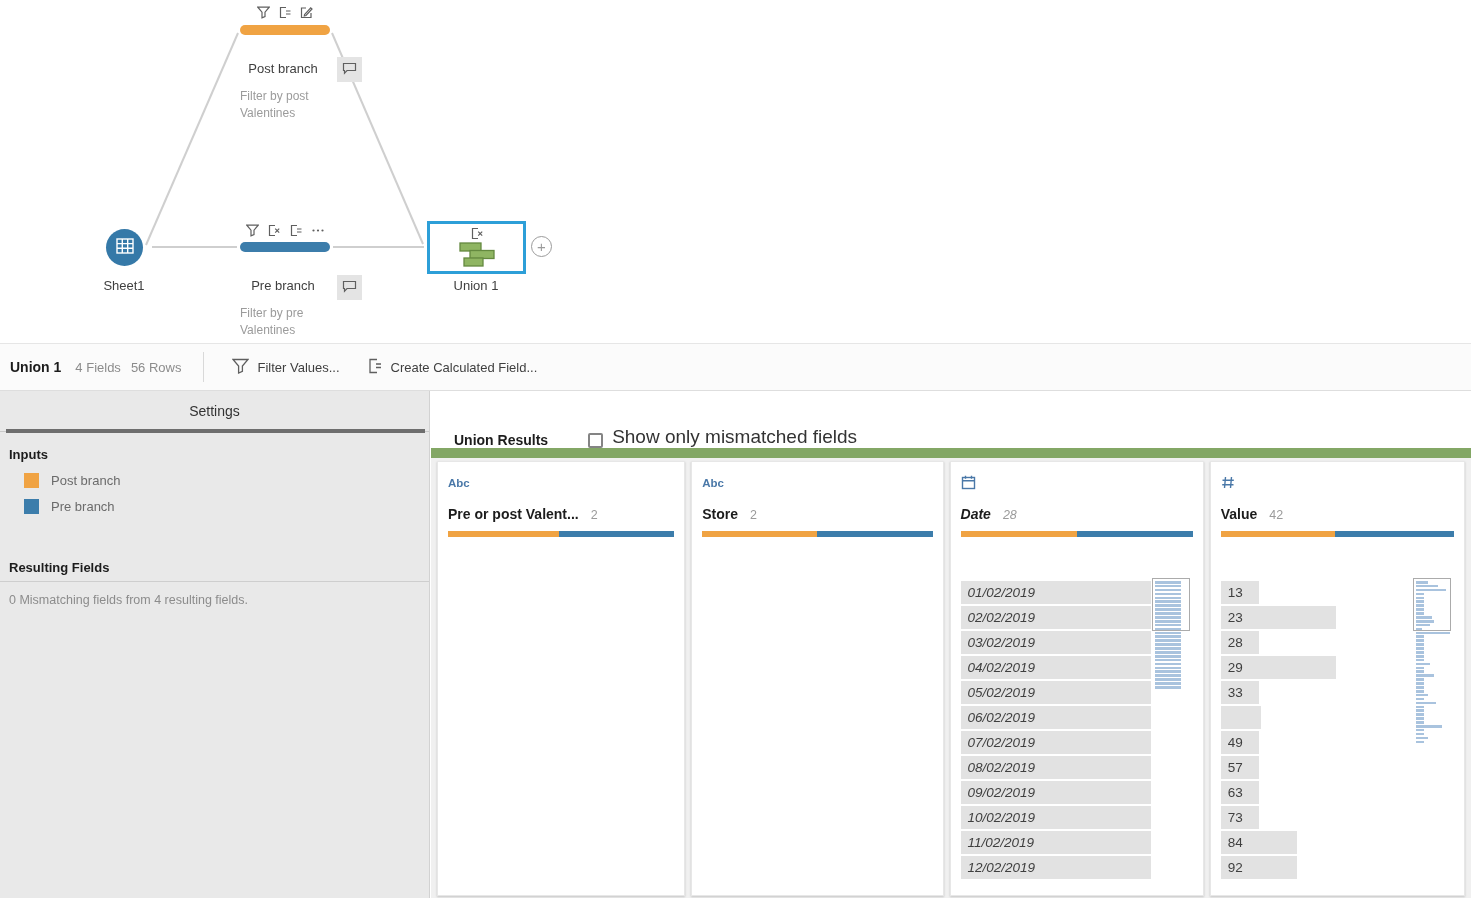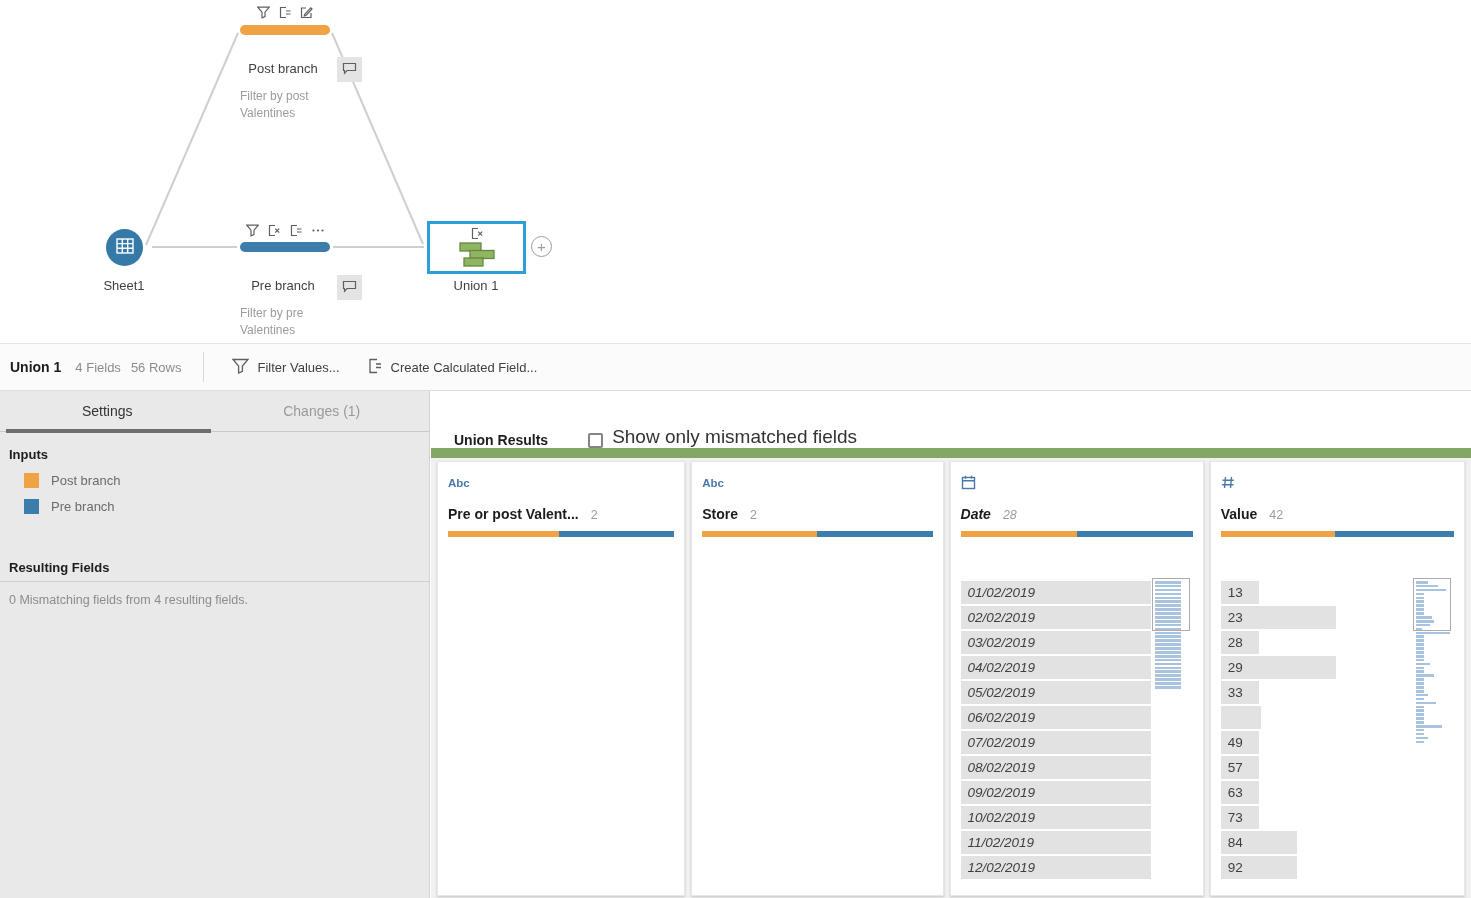--- a/index.html
+++ b/index.html
@@ -211,21 +211,20 @@
             <path d="M8,6 h5 M8,9.5 h5" stroke="#5f5f5f" stroke-width="1.3"></path>
           </svg>
       </span>
       <span>Create Calculated Field...</span>
     </span>
   </div>
 
   <div class="left-panel">
     <div class="tabs">
       <div class="tab active">Settings</div>
-      <div class="tab">Changes (1)</div>
     </div>
     <div class="lp-section-title">Inputs</div>
     <div class="input-row">
       <span class="input-swatch" style="background:#f0a343;"></span>
       <span class="input-label">Post branch</span>
     </div>
     <div class="input-row">
       <span class="input-swatch" style="background:#3c7dab;"></span>
       <span class="input-label">Pre branch</span>
     </div>

